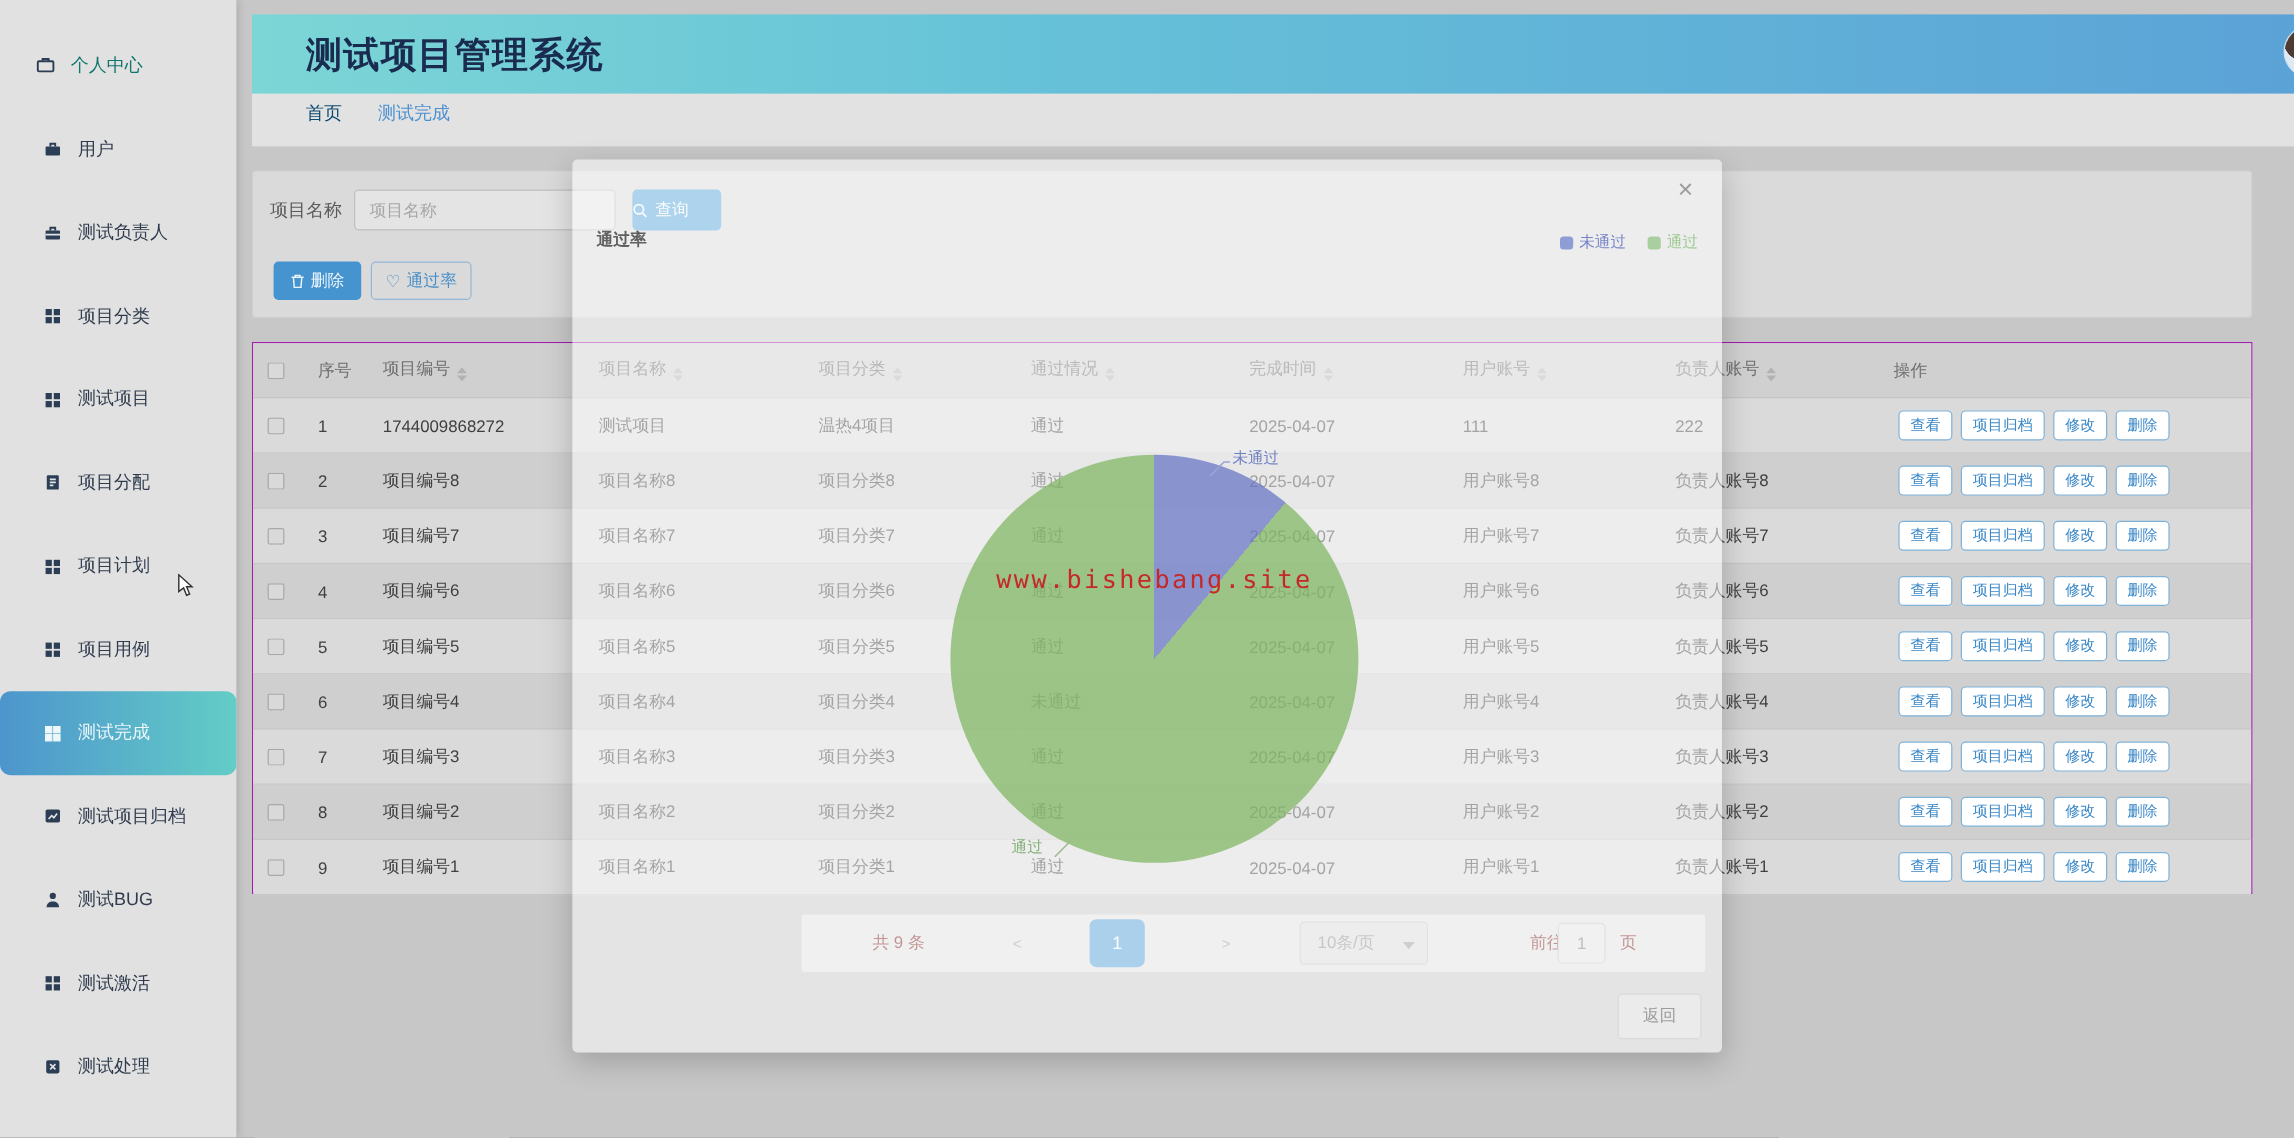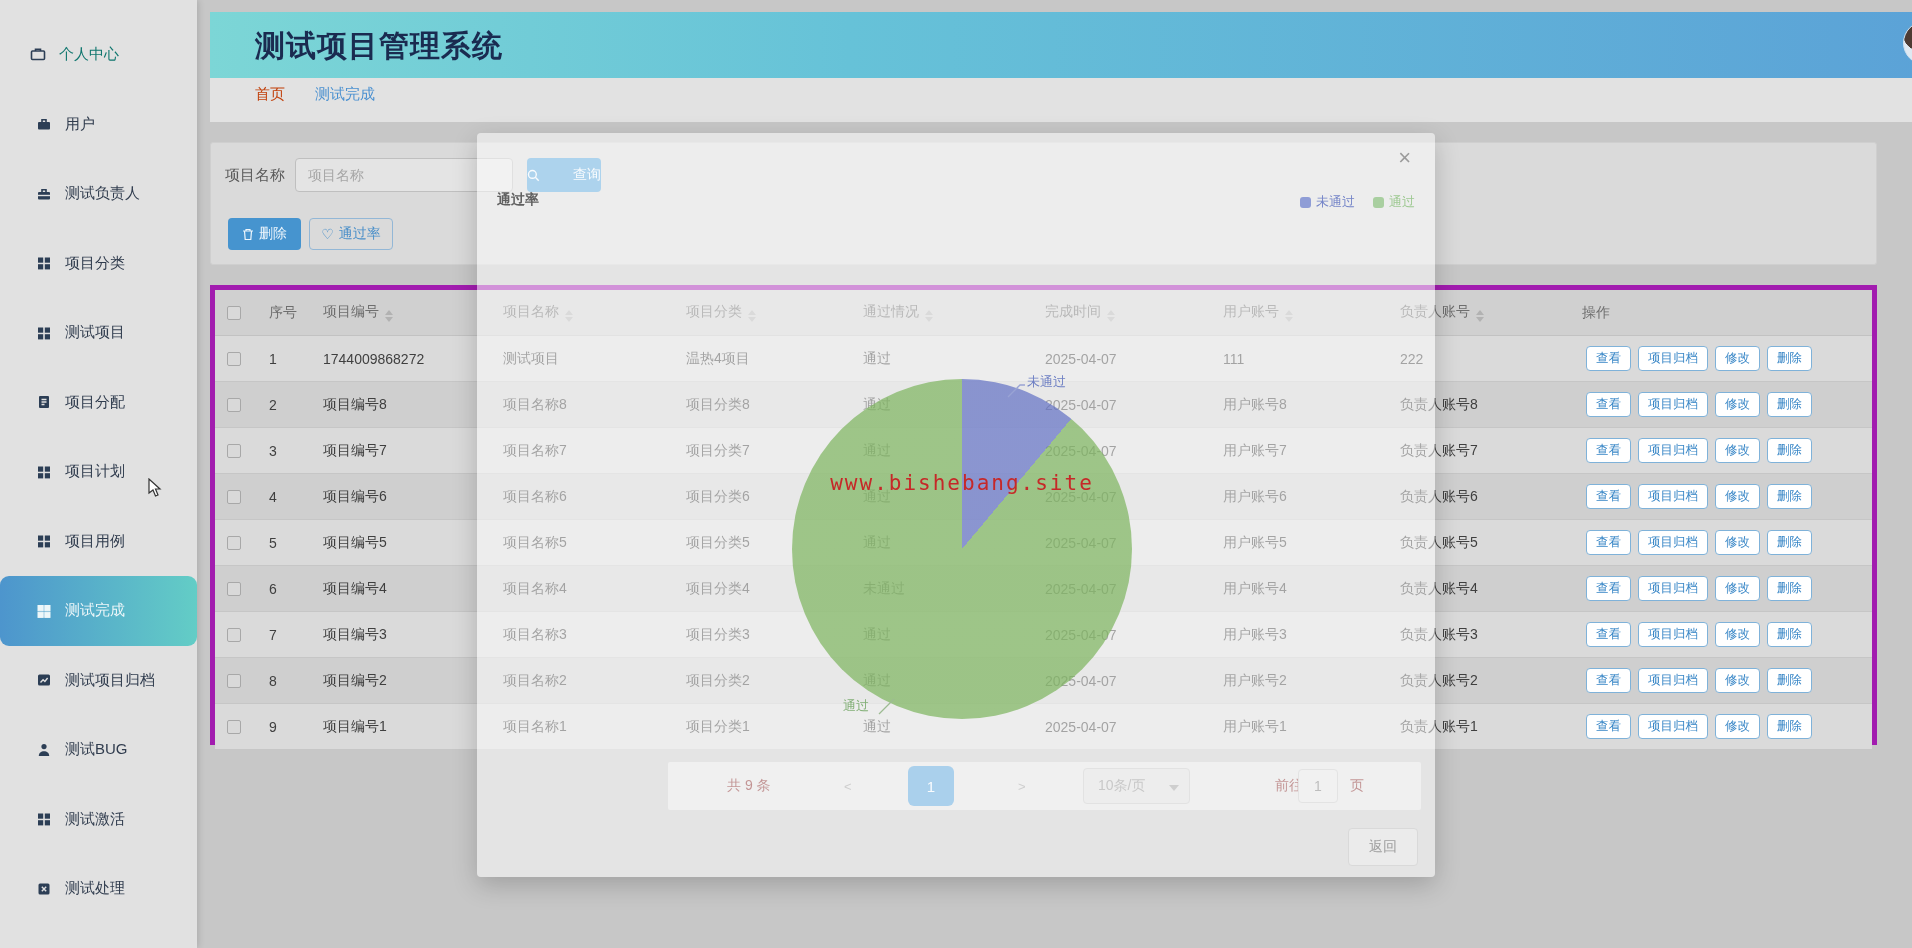--- a/index.html
+++ b/index.html
@@ -25,34 +25,34 @@
       radial-gradient(circle at 62% 58%, #f3e9df 0 38%, transparent 39%),
       radial-gradient(circle at 38% 28%, #4d3b33 0 42%, transparent 43%),
       radial-gradient(circle at 72% 30%, #6b544a 0 30%, transparent 31%),
       #dfe9f2; border:1px solid #cfe0ee; }
   .user-name { margin-left:10px; font-size:15px; color:#14233f; }
   .user-caret { margin-left:7px; font-size:10px; color:#14233f; }
 
   
   .crumbbar { position:absolute; left:210px; top:66px; width:1702px; height:56px; background:#e2e2e2; z-index:3; }
   .crumb { position:absolute; top:19px; font-size:15px; }
-  .crumb.home { left:45px; color:#c2410c; }
+  .crumb.home { left:45px; color:#0c4a6e; }
   .crumb.current { left:105px; color:#4a90d0; }
 
   
   .search-card { position:absolute; left:210px; top:142px; width:1667px; height:123px; background:#dadada; border:1px solid #cfcfcf; border-radius:3px; z-index:2; }
   .s-label { position:absolute; left:14px; top:23px; font-size:15px; color:#5a5a5a; }
   .s-input { position:absolute; left:84px; top:15px; width:218px; height:34px; background:#e4e4e4; border:1px solid #bfbfbf; border-radius:4px; font-size:14px; color:#444; padding:0 12px; font-family:"Liberation Sans",sans-serif; }
   .s-input::placeholder { color:#a6a6a6; }
-  .query-btn { position:absolute; left:316px; top:15px; width:74px; height:34px; background:#55a3da; border:none; border-radius:4px; color:#f2f8fc; font-size:14px; display:flex; align-items:center; justify-content:space-between; gap:6px; cursor:pointer; }
+  .query-btn { position:absolute; left:316px; top:15px; width:74px; height:34px; background:#55a3da; border:none; border-radius:4px; color:#f2f8fc; font-size:14px; display:flex; align-items:center; justify-content:flex-start; gap:6px; cursor:pointer; }
   .del-btn { position:absolute; left:17px; top:75px; width:73px; height:32px; background:#4694cf; border:none; border-radius:4px; color:#eef6fc; font-size:14px; display:flex; align-items:center; justify-content:center; gap:5px; cursor:pointer; }
   .rate-btn { position:absolute; left:98px; top:75px; width:84px; height:32px; background:transparent; border:1px solid #93b7d6; border-radius:4px; color:#4a8fc9; font-size:14px; display:flex; align-items:center; justify-content:center; gap:5px; cursor:pointer; }
 
   
-  .table-card { position:absolute; left:210px; top:285px; width:1667px; height:460px; background:#d6d6d6; border:5px solid #a21caf; z-index:2; }
+  .table-card { position:absolute; left:210px; top:285px; width:1667px; height:460px; background:#d6d6d6; border:1px solid #a21caf; z-index:2; }
   .t-grid { display:grid; grid-template-columns:44px 60px 180px 183px 177px 182px 178px 177px 182px 302px; align-items:center; }
   .t-head { height:46px; background:#d0d0d0; border-bottom:1px solid #c2c2c2; color:#6e6e6e; font-size:14px; }
   .t-row { height:46px; border-bottom:1px solid #c6c6c6; color:#3f3f3f; font-size:14px; }
   .t-row.striped { background:#cfcfcf; }
   .t-row:not(.striped) { background:#dadada; }
   .cell { padding-left:4px; white-space:nowrap; overflow:hidden; }
   .cell.idx { padding-left:10px; }
   .cb { width:14px; height:14px; border:1px solid #a8a8a8; border-radius:2px; background:#d9d9d9; margin-left:8px; cursor:pointer; }
   .sorter { display:inline-flex; flex-direction:column; margin-left:6px; vertical-align:1px; gap:2px; }
   .sorter i { width:0; height:0; border-left:4px solid transparent; border-right:4px solid transparent; display:block; }

